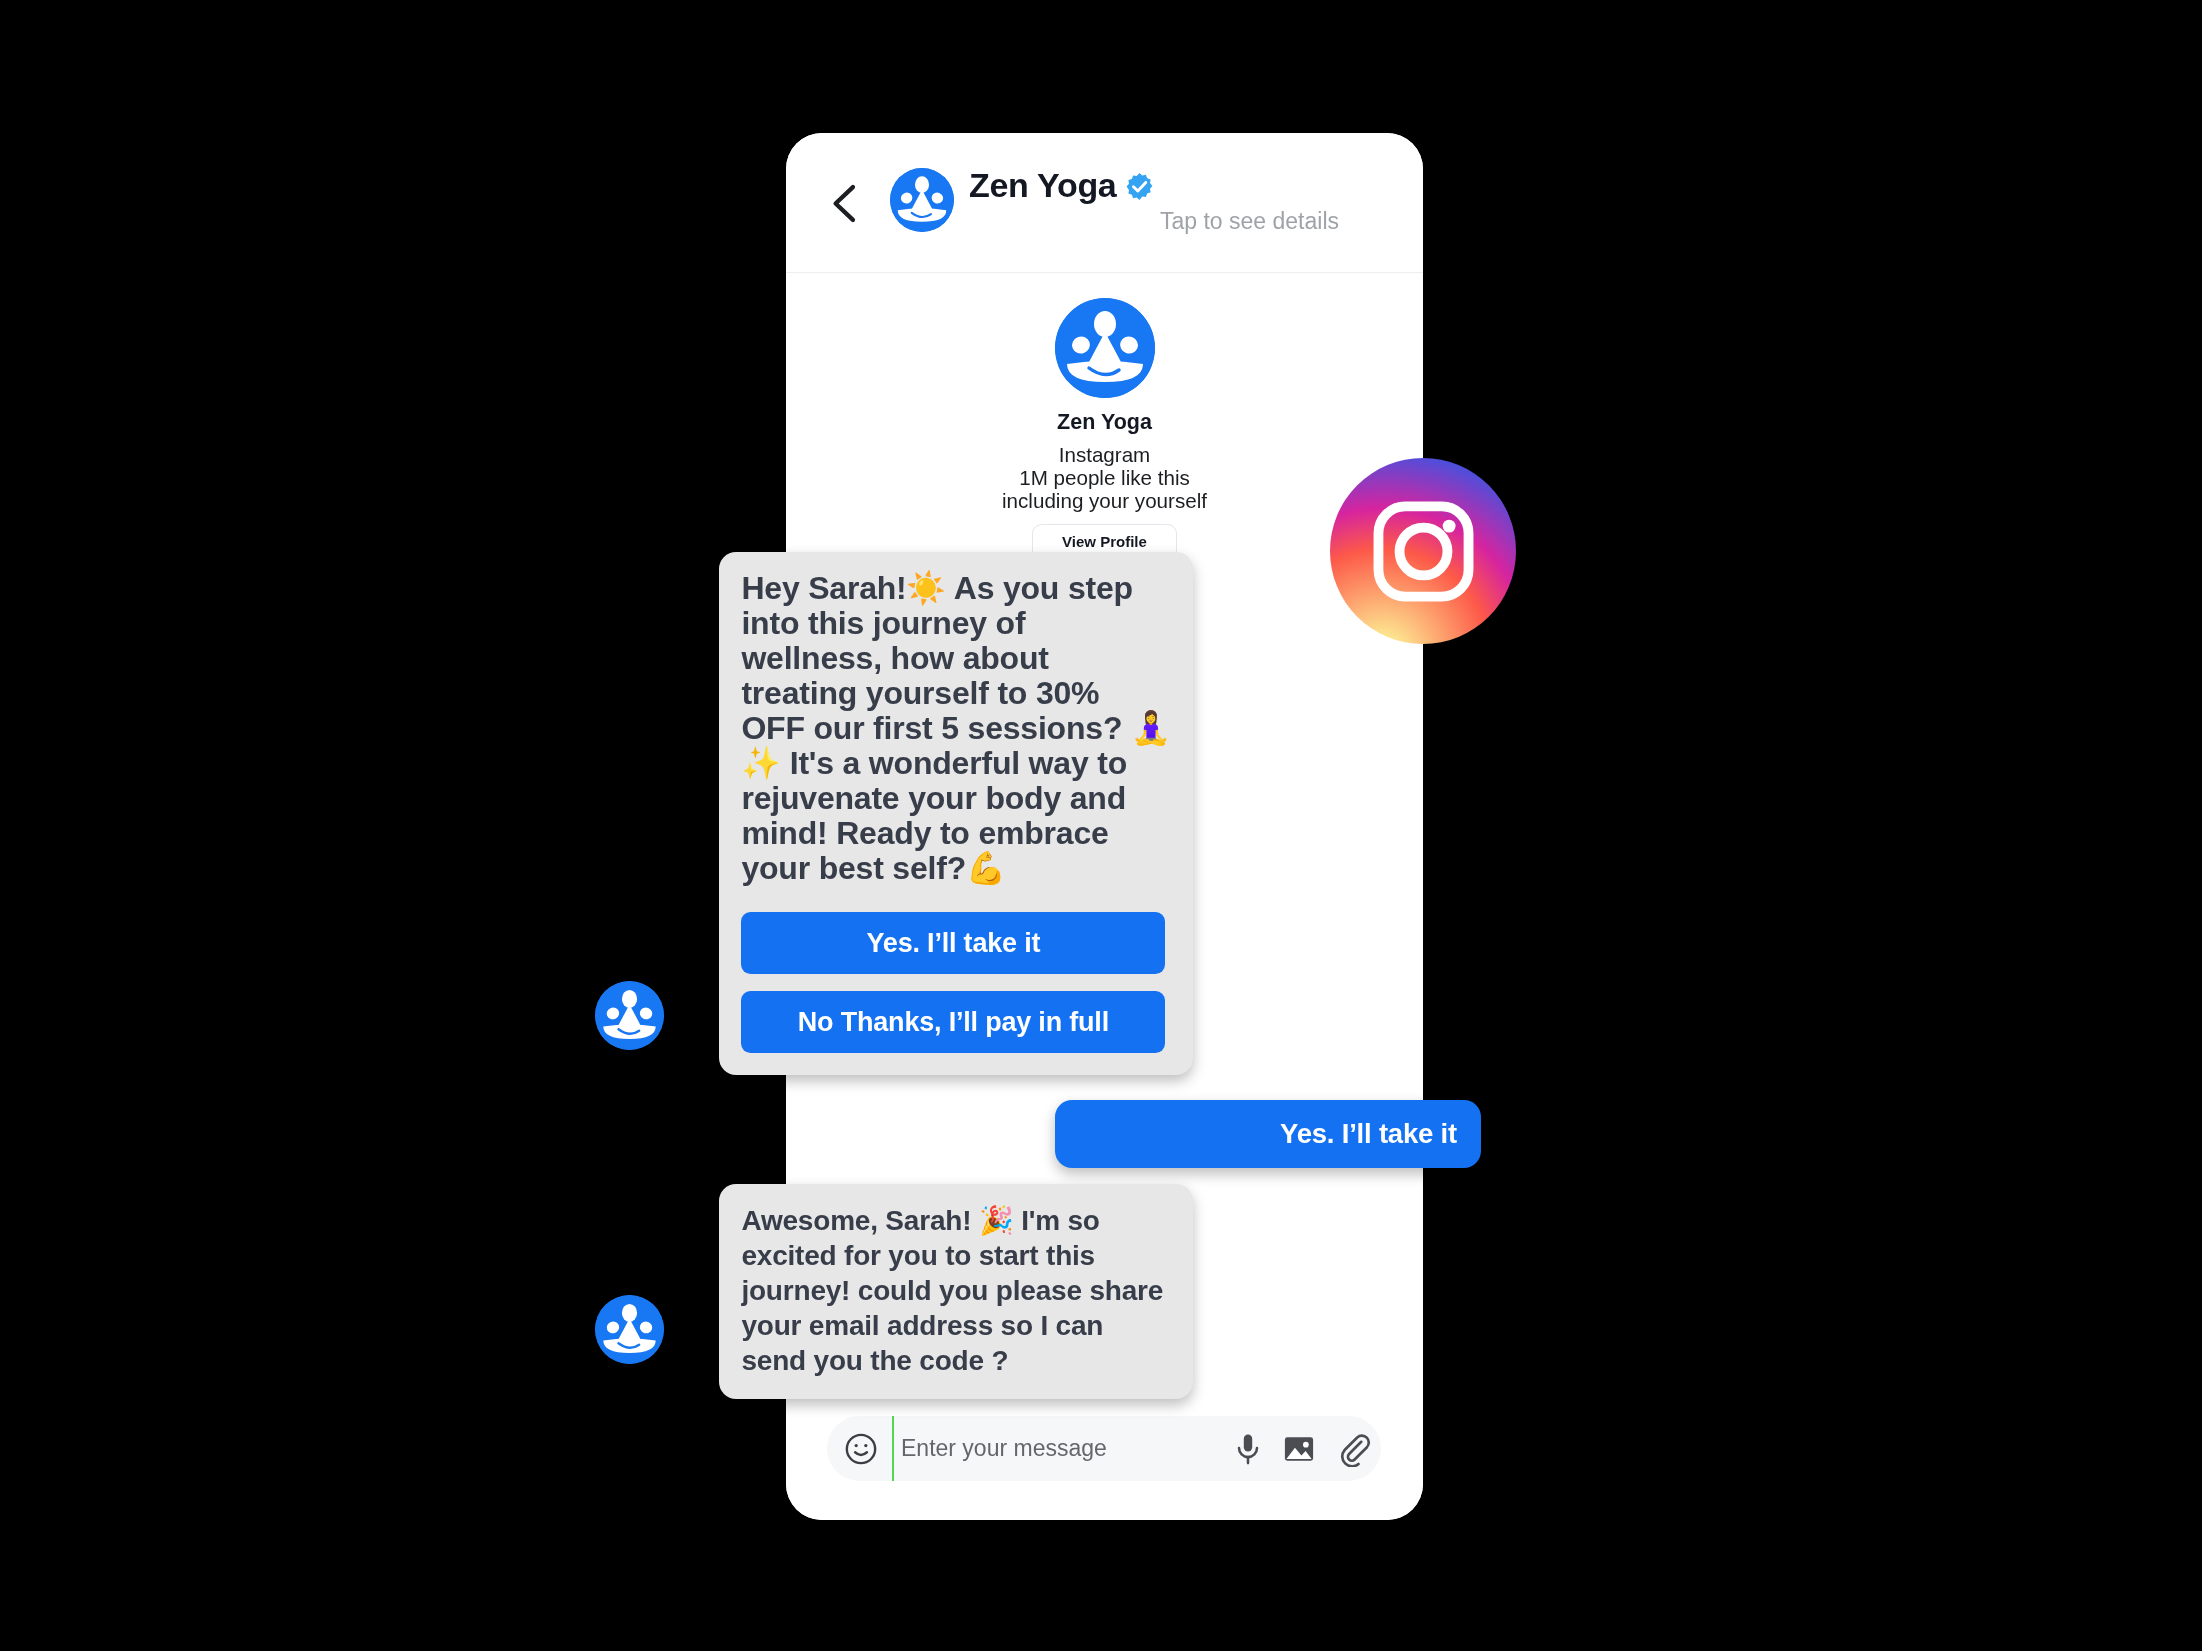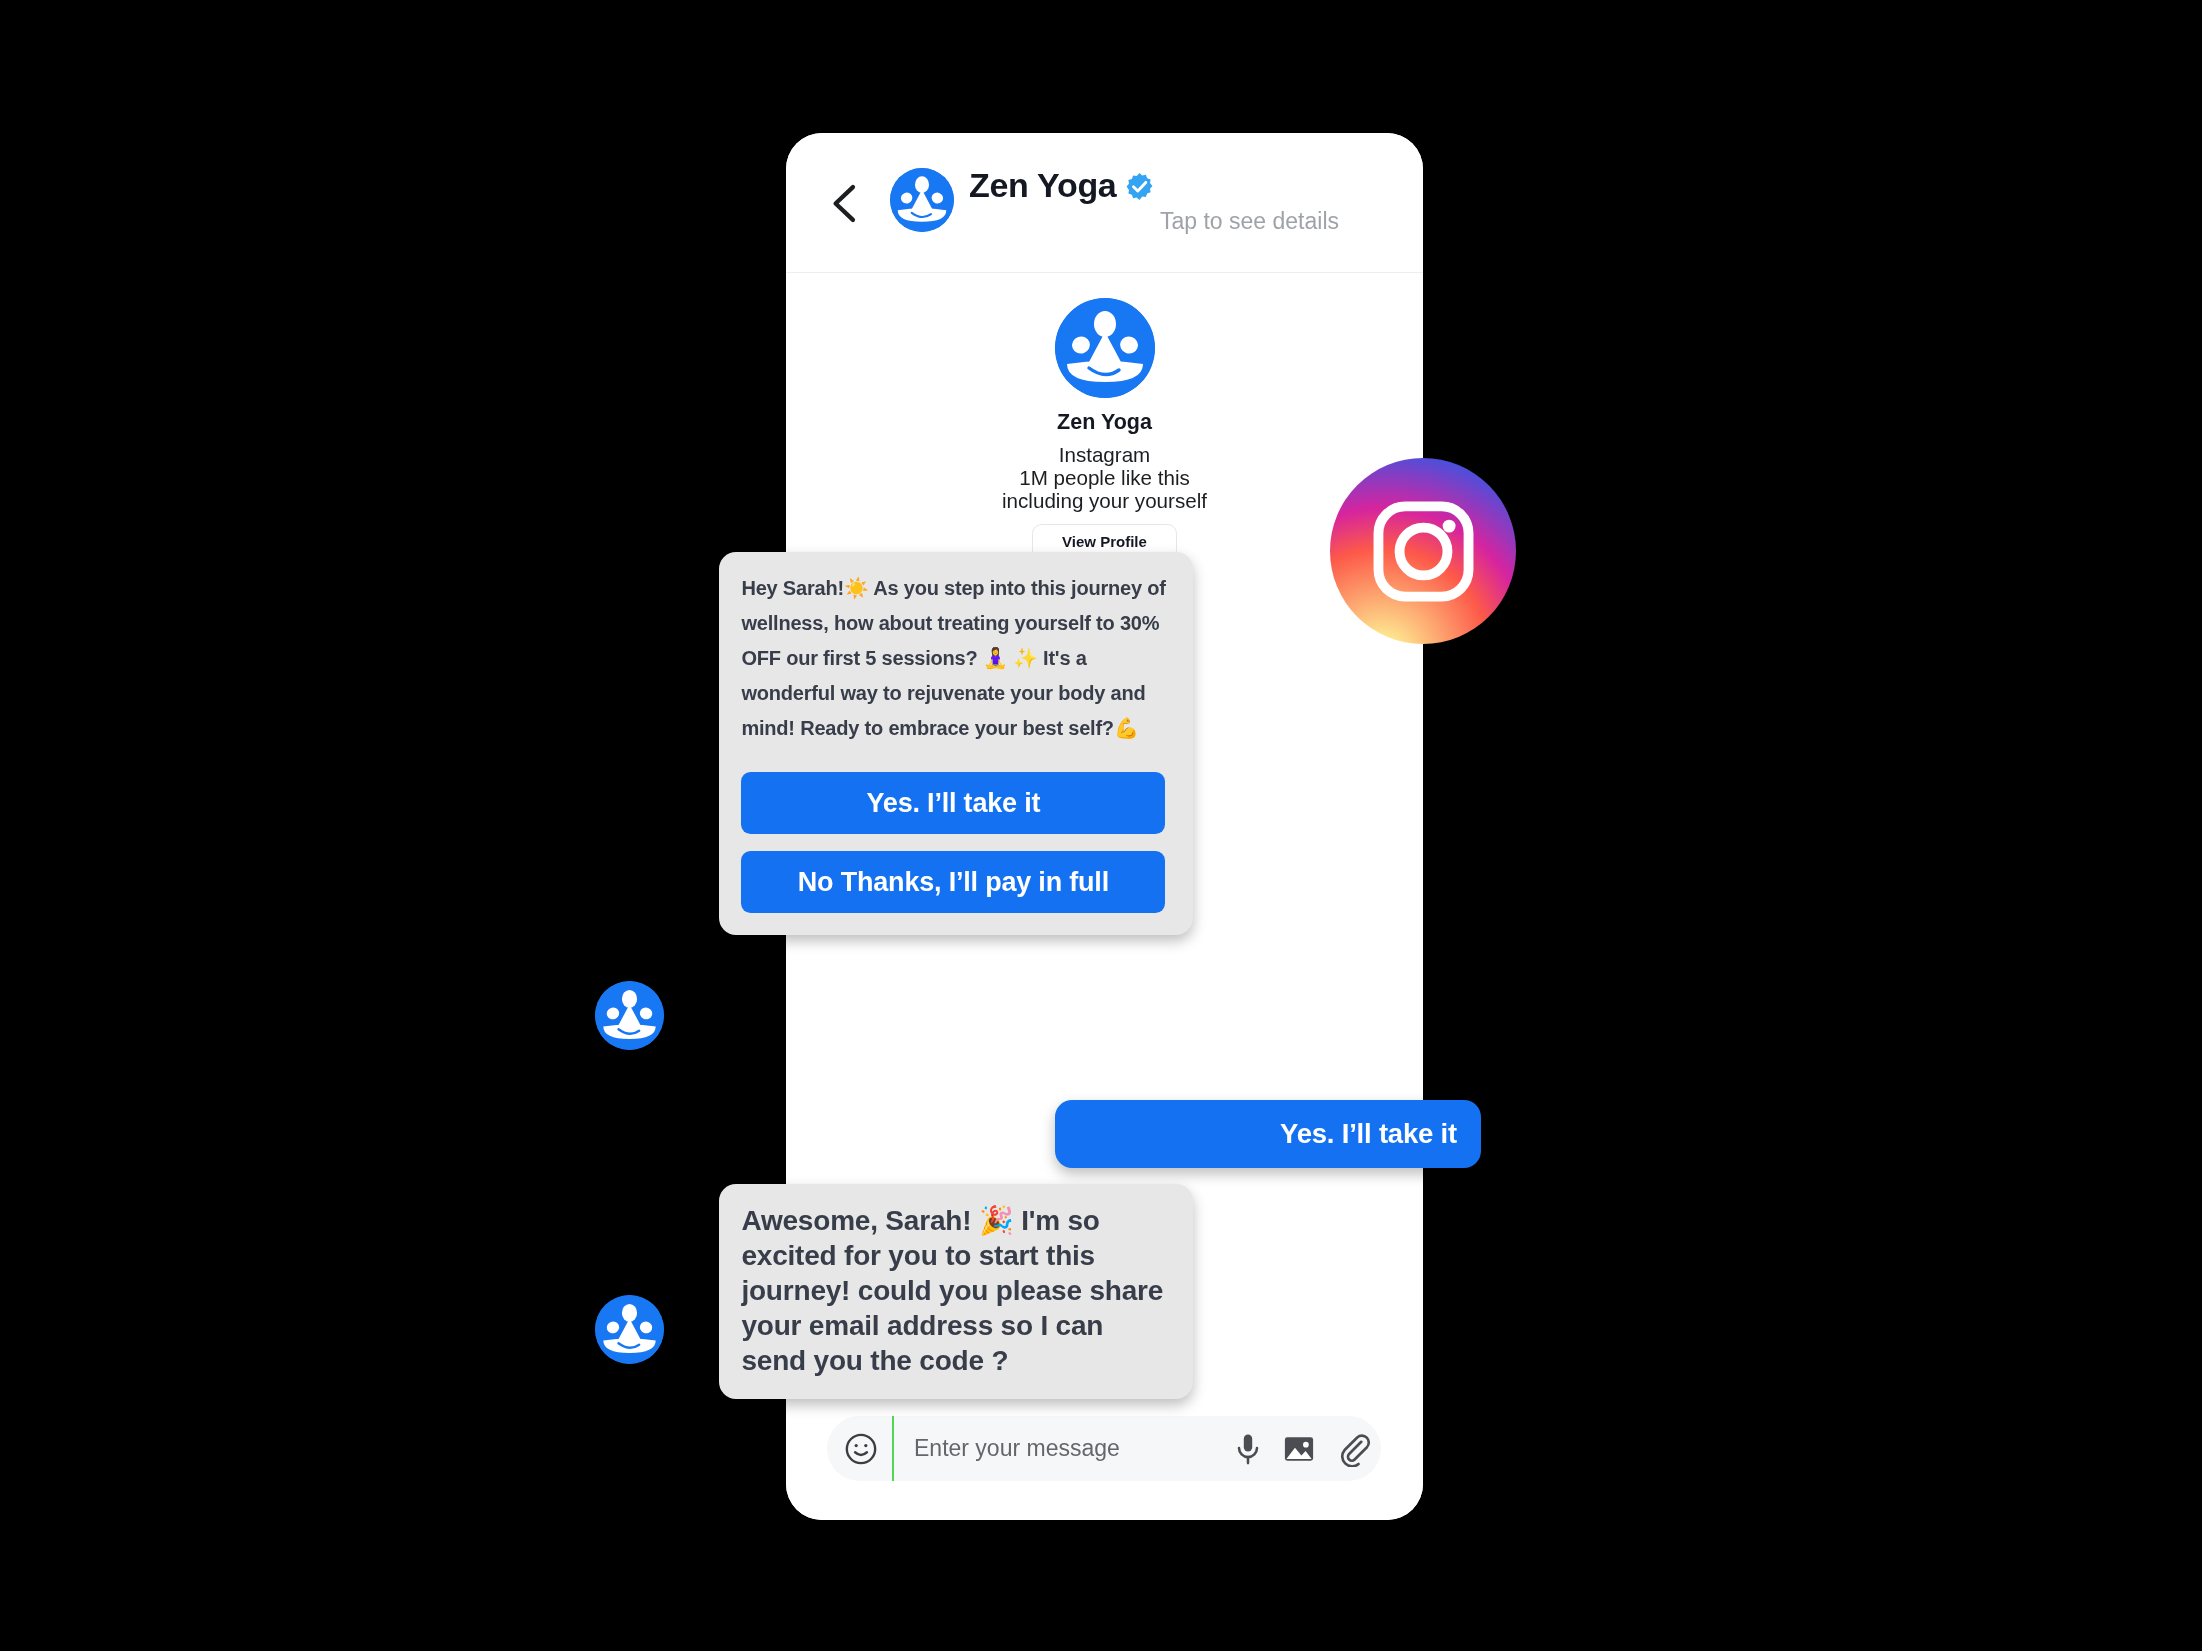--- a/index.html
+++ b/index.html
@@ -194,21 +194,21 @@
     top: 0;
     width: 318px;
     height: 65px;
     border: none;
     background: transparent;
     outline: none;
     font-family: "Liberation Sans", sans-serif;
     font-size: 23px;
     color: #8b5cf6;
     border-left: 2.6px solid #52d752;
-    padding-left: 20px;
+    padding-left: 7px;
   }
   #message-input::placeholder { color: #63676c; opacity: 1; }
 
   .composer-icon {
     position: absolute;
     top: 14.6px;
     cursor: pointer;
   }
   #mic-icon   { left: 403px; width: 36px; height: 36px; }
   #photo-icon { left: 454px; width: 36px; height: 36px; }
@@ -223,21 +223,21 @@
   }
 
   #bubble-offer {
     left: 719px;
     top: 552px;
     width: 474px;
     padding: 19px 22.4px 22.4px 22.4px;
   }
 
   #bubble-offer-text {
-    font-size: 20px;
+    font-size: 32px;
     font-weight: 700;
     line-height: 35px;
     color: #383d4a;
     letter-spacing: -0.2px;
   }
 
   .quick-reply {
     display: block;
     width: 424px;
     margin-top: 17px;

